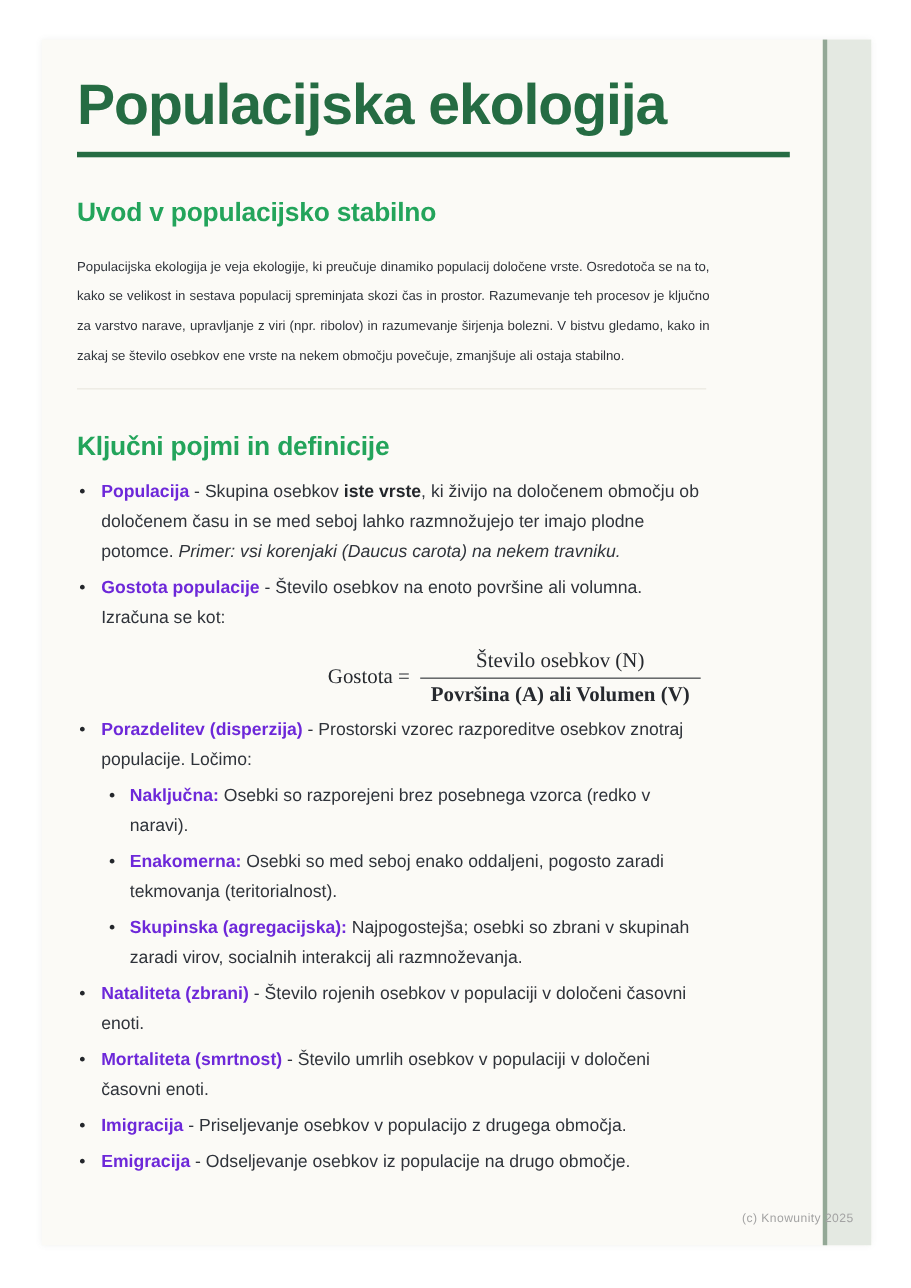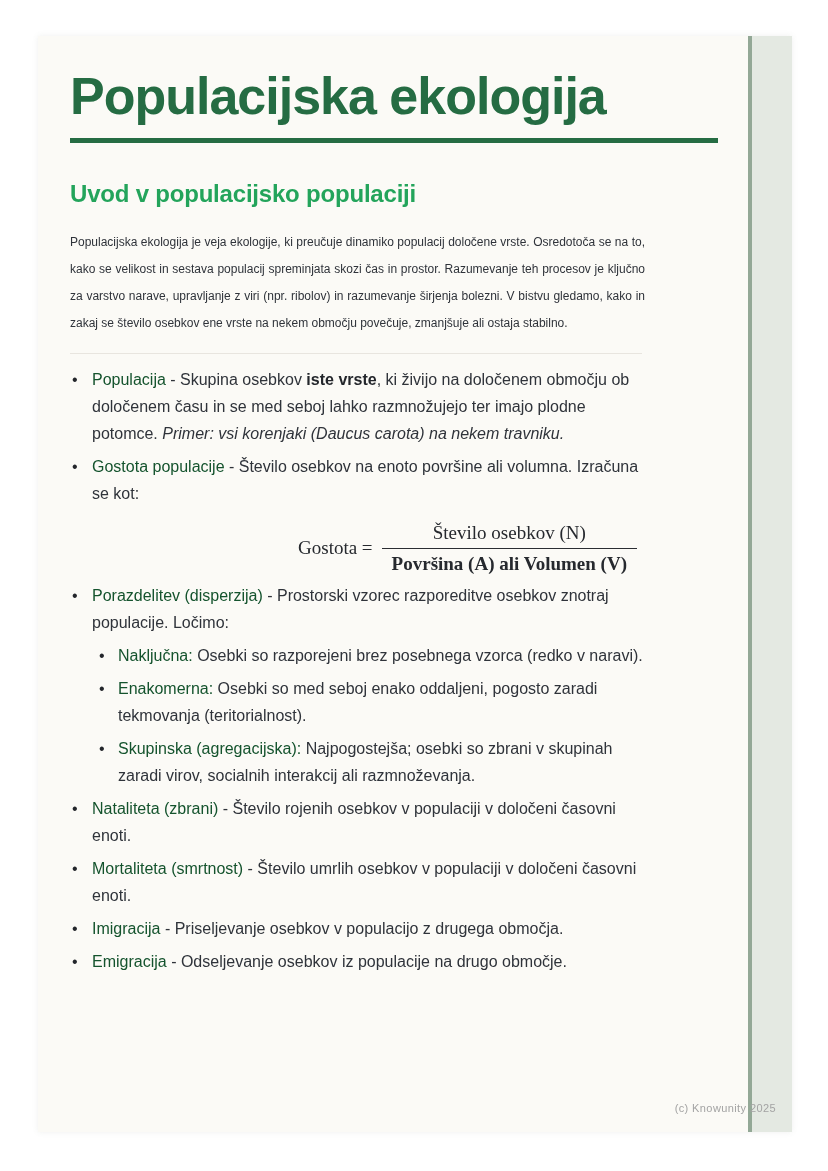--- a/index.html
+++ b/index.html
@@ -108,21 +108,21 @@
   }
   .bullet {
     position: absolute;
     left: 2px;
     top: 0;
     color: #23262b;
     font-size: 16px;
     line-height: 27px;
   }
   ul.subterms .bullet { left: 7px; }
-  .term { font-weight: 400; color: #14532d; }
+  .term { font-weight: 700; color: #6d28d9; }
   .b { font-weight: 700; color: #23262b; }
   .ex { font-style: italic; }
   .formula-row {
     display: flex;
     justify-content: flex-end;
     align-items: center;
     margin: 14px 0 4px 0;
     width: 545px;
     font-family: "Liberation Serif", "DejaVu Serif", serif;
     color: #26292e;
@@ -147,25 +147,26 @@
 </head>
 <body>
 
 <div class="page">
   <div class="edge-strip"></div>
 
   <div class="content">
     <h1 class="doc-title">Populacijska ekologija</h1>
     <hr class="title-rule">
 
-    <h2 class="section-heading">Uvod v populacijsko populaciji</h2>
+    <h2 class="section-heading">Uvod v populacijsko stabilno</h2>
     <p class="body-par">Populacijska ekologija je veja ekologije, ki preučuje dinamiko populacij določene vrste. Osredotoča se na to, kako se velikost in sestava populacij spreminjata skozi čas in prostor. Razumevanje teh procesov je ključno za varstvo narave, upravljanje z viri (npr. ribolov) in razumevanje širjenja bolezni. V bistvu gledamo, kako in zakaj se število osebkov ene vrste na nekem območju povečuje, zmanjšuje ali ostaja stabilno.</p>
 
     <hr class="divider">
 
+    <h2 class="section-heading second">Ključni pojmi in definicije</h2>
 
     <ul class="terms">
 
       <li>
         <span class="bullet">•</span>
         <span class="term">Populacija</span><span> - </span><span>Skupina osebkov </span><span class="b">iste vrste</span><span>, ki živijo na določenem območju ob določenem času in se med seboj lahko razmnožujejo ter imajo plodne potomce. </span><span class="ex">Primer: vsi korenjaki (Daucus carota) na nekem travniku.</span>
       </li>
 
       <li>
         <span class="bullet">•</span>

